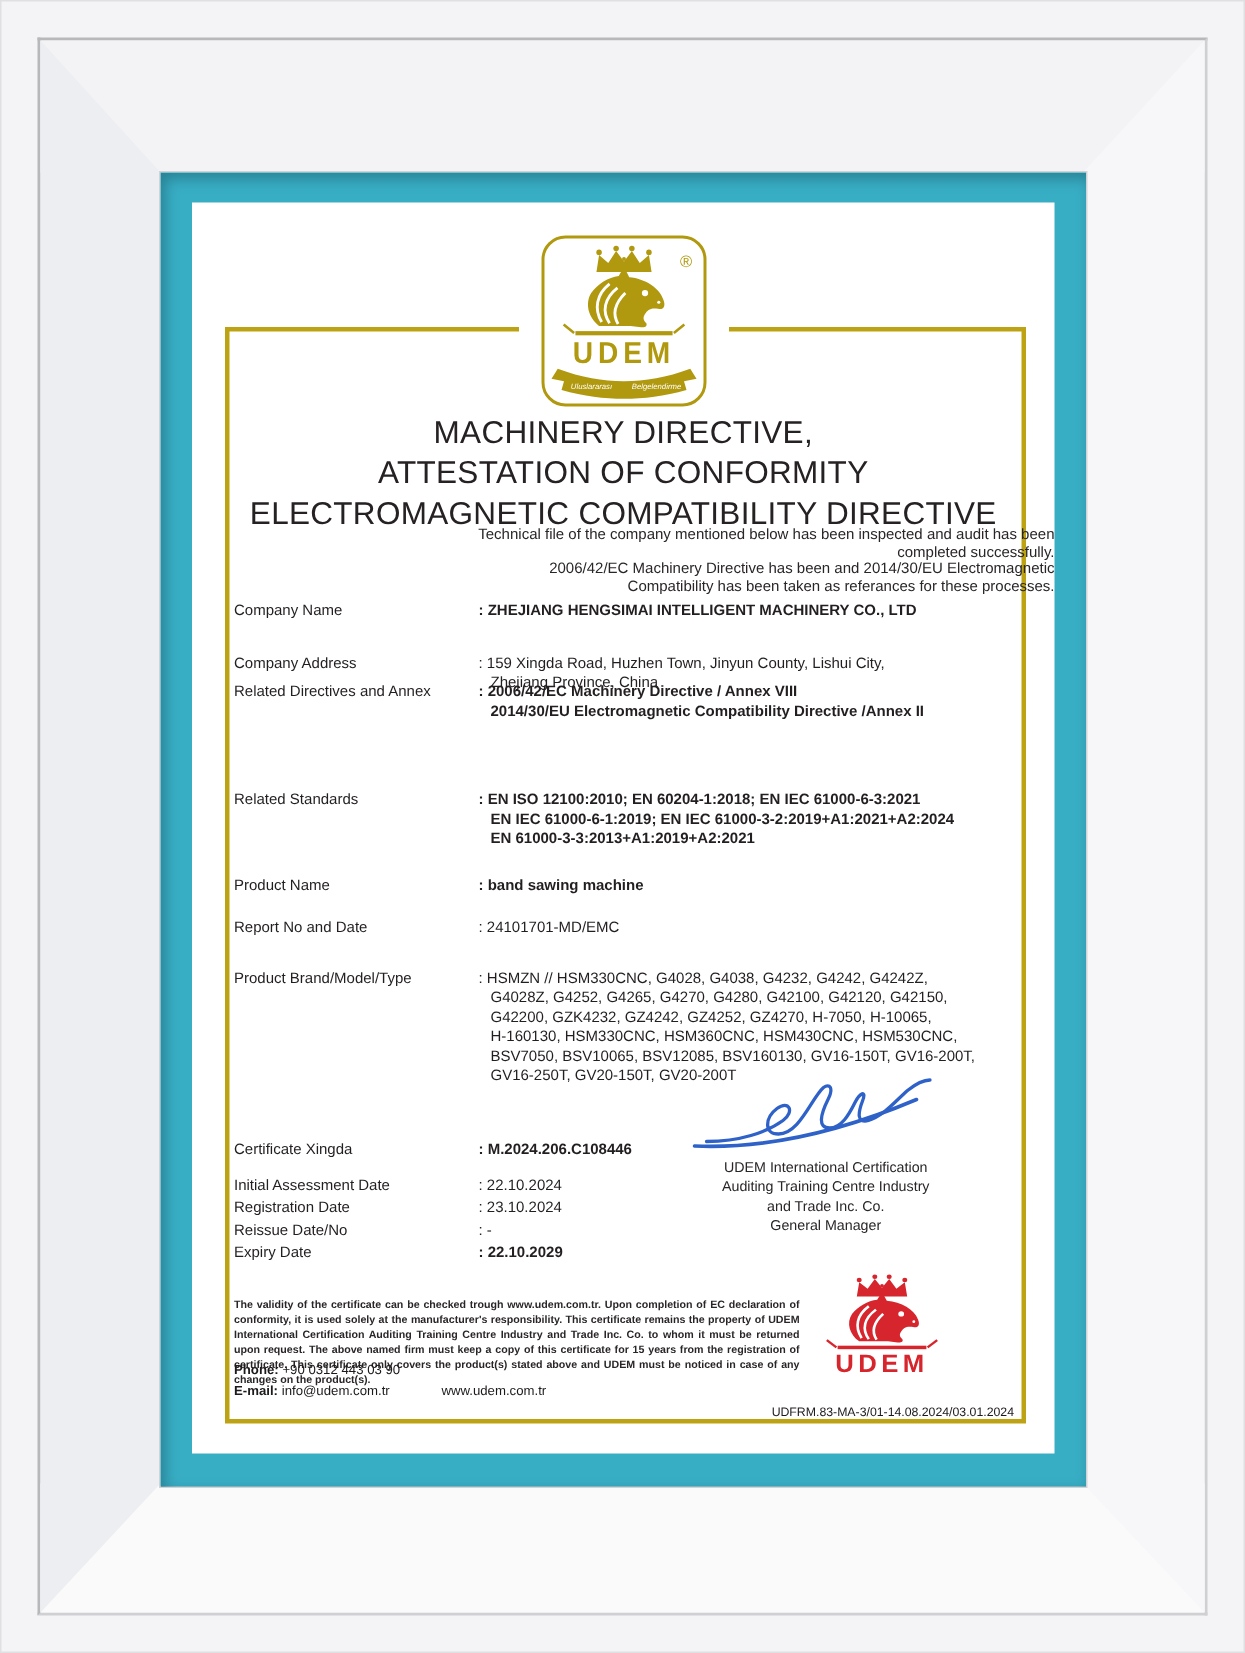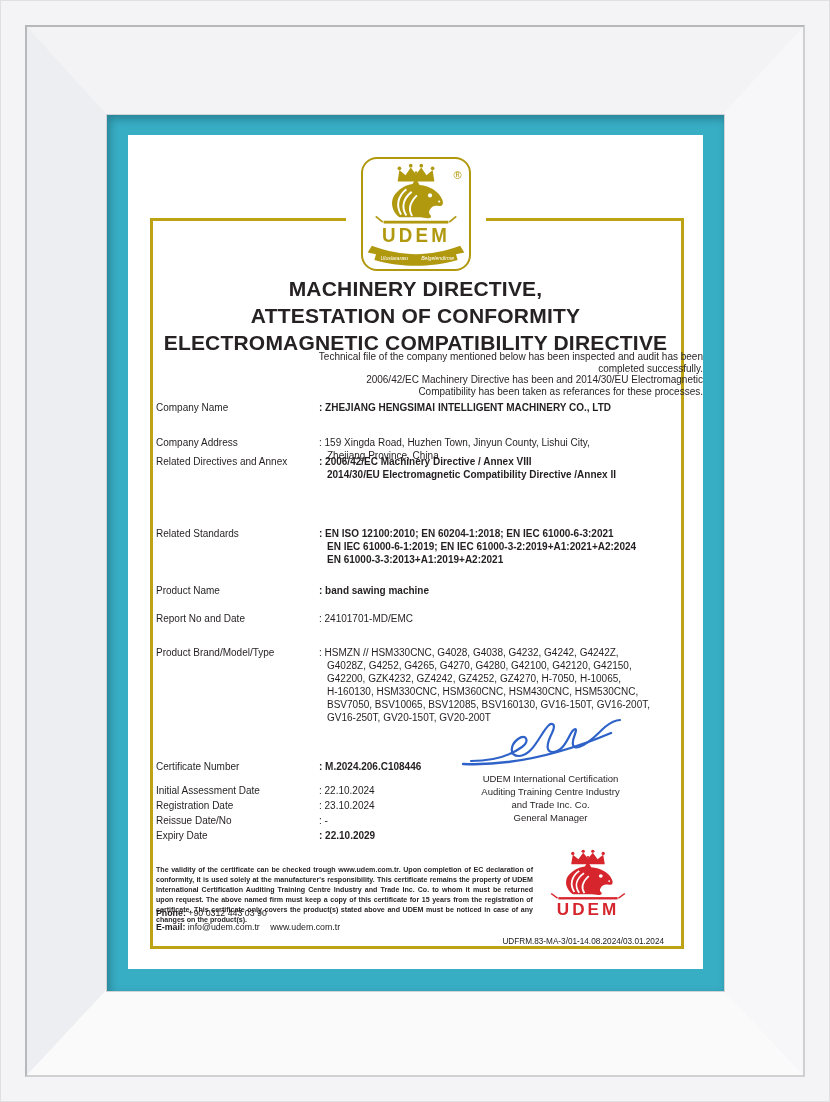--- a/index.html
+++ b/index.html
@@ -17,43 +17,43 @@
   .paper{position:absolute;left:21px;top:20px;right:21px;bottom:22px;background:#ffffff;}
   .gold-rect{position:absolute;left:22px;top:83px;right:19px;bottom:20px;border:3px solid #bda313;}
   
   .logo-wrap{position:absolute;top:22px;left:50%;transform:translateX(-50%);background:#fff;padding:0 15px;z-index:2;}
   .logo-box{position:relative;width:110px;height:114px;border:2.5px solid #b1990f;border-radius:16px;background:#fff;overflow:hidden;}
   .emblem{display:block;color:#b1990f;}
   .logo-box .emblem{margin:4px auto 0 auto;}
   .logo-box .ribbon{display:block;margin:-3px auto 0 auto;color:#b1990f;}
   .reg{position:absolute;top:11px;right:7px;font-size:11px;color:#b1990f;line-height:1;}
   
-  .title{position:absolute;top:140px;left:0;right:0;text-align:center;font-weight:700;
+  .title{position:absolute;top:140px;left:0;right:0;text-align:center;font-weight:400;
     font-size:21px;line-height:27px;color:#262122;letter-spacing:.2px;}
   .subtitle{position:absolute;top:216px;left:0;right:0;text-align:right;font-size:10px;
     line-height:11.6px;color:#2a2627;white-space:pre-line;}
   
   .row{position:absolute;left:28px;right:8px;font-size:10px;line-height:13px;color:#231f20;}
   .row .lbl{position:absolute;left:0;top:0;width:160px;}
   .row .val{display:block;margin-left:163px;white-space:pre-line;padding-left:8px;text-indent:-8px;}
   .bold{font-weight:700;}
   
   .signature{position:absolute;left:331px;top:582px;}
   .sig-text{position:absolute;left:325px;top:637px;width:195px;text-align:center;
     font-size:9.5px;line-height:13px;color:#2a2627;white-space:pre-line;}
   
   .fineprint{position:absolute;left:28px;top:712px;width:377px;font-size:7.1px;line-height:9.9px;
     text-align:justify;font-weight:700;color:#2a2627;margin-top:19px;}
   
   .red-logo{position:absolute;left:420px;top:714px;color:#d6252c;}
   
   .footer{position:absolute;left:28px;top:772px;font-size:8.8px;line-height:13.8px;color:#1d1a1b;}
   .footer b{font-weight:700;}
-  .footer .site{display:inline-block;margin-left:8px;}
-  .docref{position:absolute;right:39px;top:802px;font-size:8.2px;color:#1d1a1b;text-align:center;}
+  .footer .site{display:inline-block;margin-left:32px;}
+  .docref{position:absolute;right:27px;top:802px;font-size:8.2px;color:#1d1a1b;text-align:center;}
 </style>
 </head>
 <body>
 
 <svg width="0" height="0" style="position:absolute" aria-hidden="true">
   <defs>
     <g id="emblem-core">
       <path fill="currentColor" d="M29 21 L71 21 L69 8 L62 14 L56 5 L50 13 L44 5 L38 14 L31 8 Z"></path>
       <circle fill="currentColor" cx="31" cy="6" r="2.1"></circle>
       <circle fill="currentColor" cx="44" cy="3" r="2.1"></circle>
@@ -138,21 +138,21 @@
         <span class="lbl">Product Brand/Model/Type</span>
         <span class="val">: HSMZN // HSM330CNC, G4028, G4038, G4232, G4242, G4242Z,
 G4028Z, G4252, G4265, G4270, G4280, G42100, G42120, G42150,
 G42200, GZK4232, GZ4242, GZ4252, GZ4270, H-7050, H-10065,
 H-160130, HSM330CNC, HSM360CNC, HSM430CNC, HSM530CNC,
 BSV7050, BSV10065, BSV12085, BSV160130, GV16-150T, GV16-200T,
 GV16-250T, GV20-150T, GV20-200T</span>
       </div>
 
       <div class="row" style="top:625px">
-        <span class="lbl">Certificate Number</span>
+        <span class="lbl">Certificate Xingda</span>
         <span class="val bold">: M.2024.206.C108446</span>
       </div>
       <div class="row" style="top:649px">
         <span class="lbl">Initial Assessment Date</span>
         <span class="val">: 22.10.2024</span>
       </div>
       <div class="row" style="top:664px">
         <span class="lbl">Registration Date</span>
         <span class="val">: 23.10.2024</span>
       </div>

